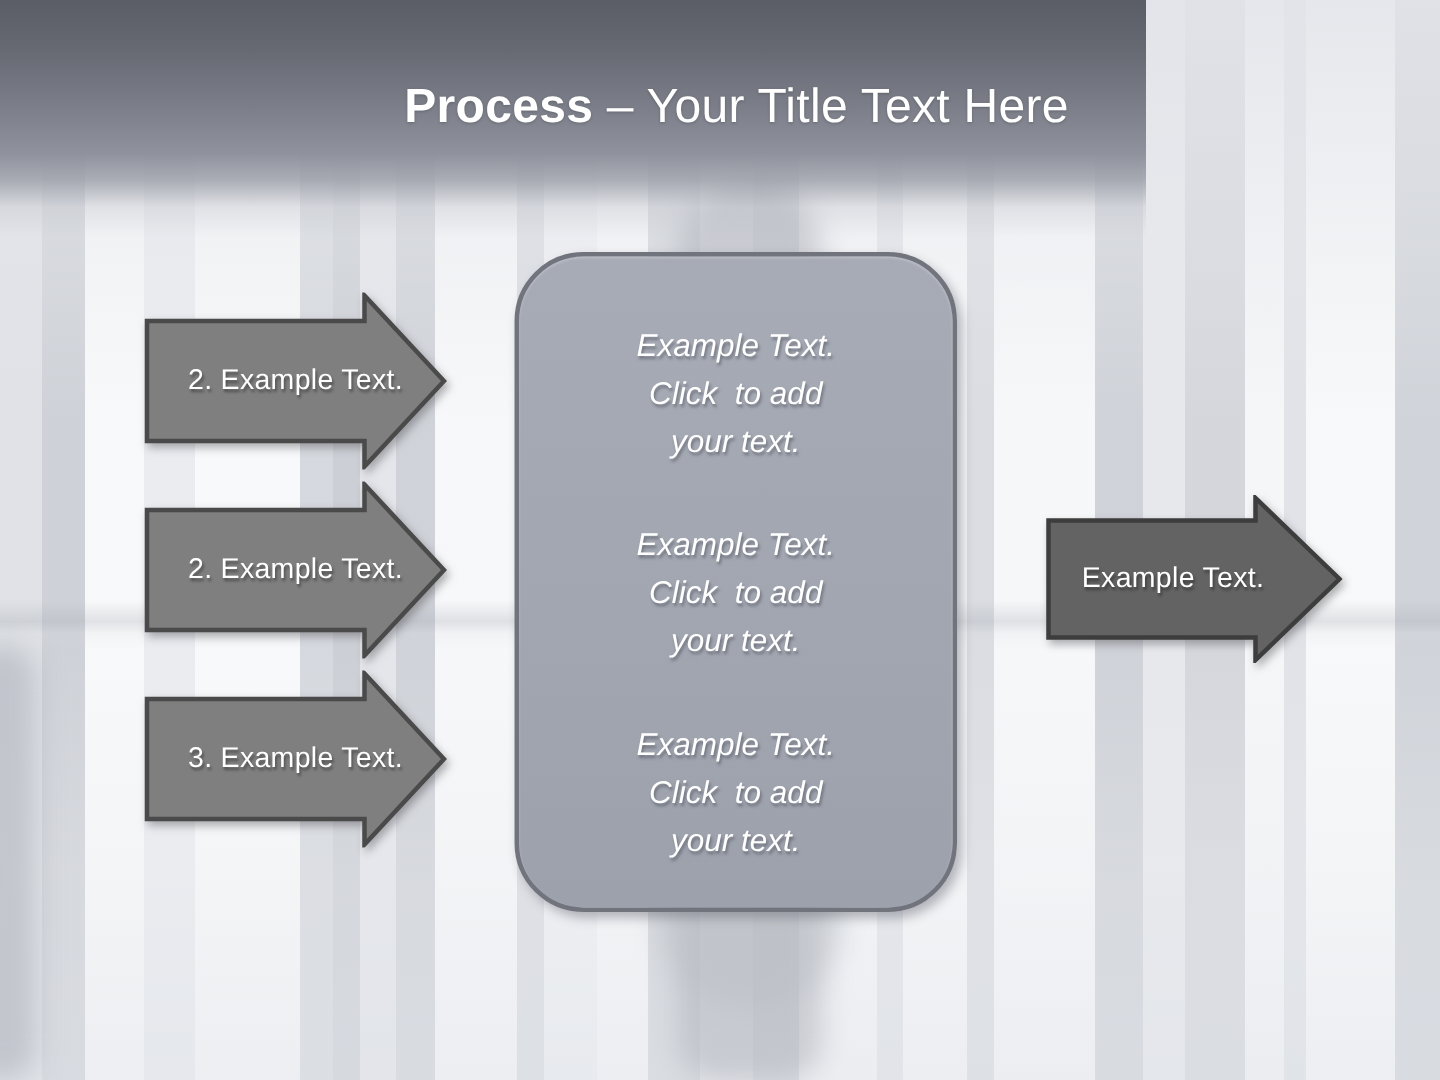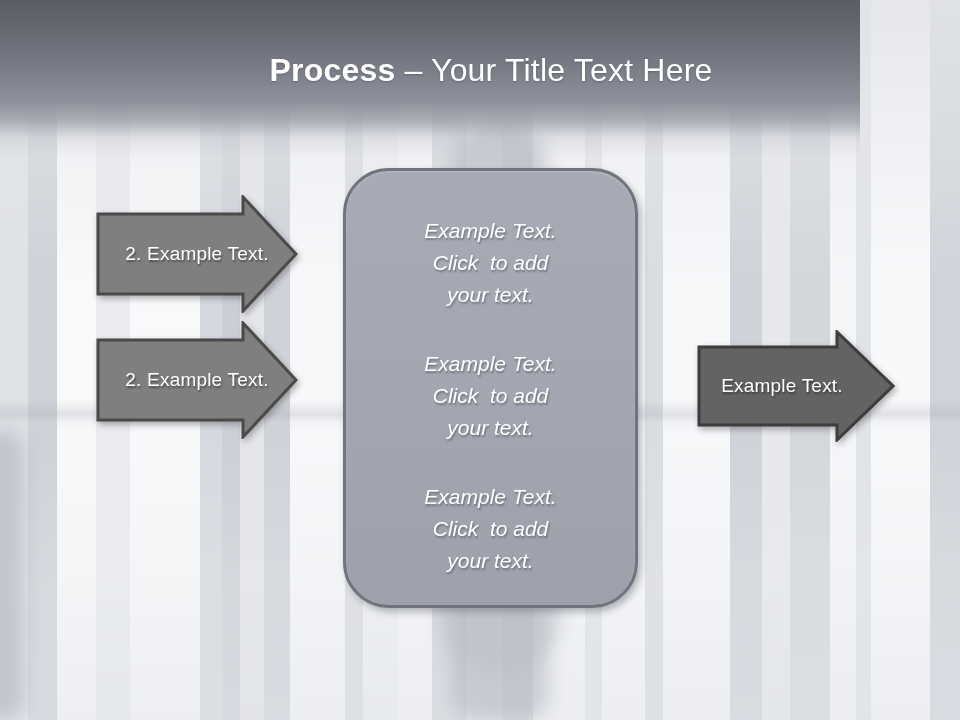--- a/index.html
+++ b/index.html
@@ -79,21 +79,21 @@
     background: rgba(185,188,195,0.45);
   }
   .sil-left {
     left: -20px; top: 430px; width: 44px; height: 290px;
     border-radius: 22px;
     background: rgba(158,162,172,0.45);
   }
 
   
   .header {
-    position: absolute; left: 0; top: 0; width: 860px; height: 162px; z-index: 2;
+    position: absolute; left: 0; top: 0; width: 764px; height: 162px; z-index: 2;
     background: linear-gradient(180deg,
       #5a5d65 0px,
       #666972 32px,
       #7c7f89 72px,
       #8f929c 102px,
       rgba(152,155,165,0.78) 120px,
       rgba(190,192,200,0.32) 138px,
       rgba(233,234,239,0) 158px);
   }
   .title {
@@ -168,20 +168,26 @@
     <div class="arrow-label">2. Example Text.</div>
   </div>
 
   <div class="arrow left a2">
     <svg width="202" height="118" viewBox="0 0 202 118">
       <polygon points="2,19 147,19 147,2 200,59 147,116 147,99 2,99" fill="#7f7f7f" stroke="#4a4a4a" stroke-width="3" stroke-linejoin="miter"></polygon>
     </svg>
     <div class="arrow-label">2. Example Text.</div>
   </div>
 
+  <div class="arrow left a3">
+    <svg width="202" height="118" viewBox="0 0 202 118">
+      <polygon points="2,19 147,19 147,2 200,59 147,116 147,99 2,99" fill="#7f7f7f" stroke="#4a4a4a" stroke-width="3" stroke-linejoin="miter"></polygon>
+    </svg>
+    <div class="arrow-label">3. Example Text.</div>
+  </div>
 
   <div class="panel">
     <div class="block">
       <div class="pl">Example Text.</div>
       <div class="pl">Click  to add</div>
       <div class="pl">your text.</div>
     </div>
     <div class="block">
       <div class="pl">Example Text.</div>
       <div class="pl">Click  to add</div>

